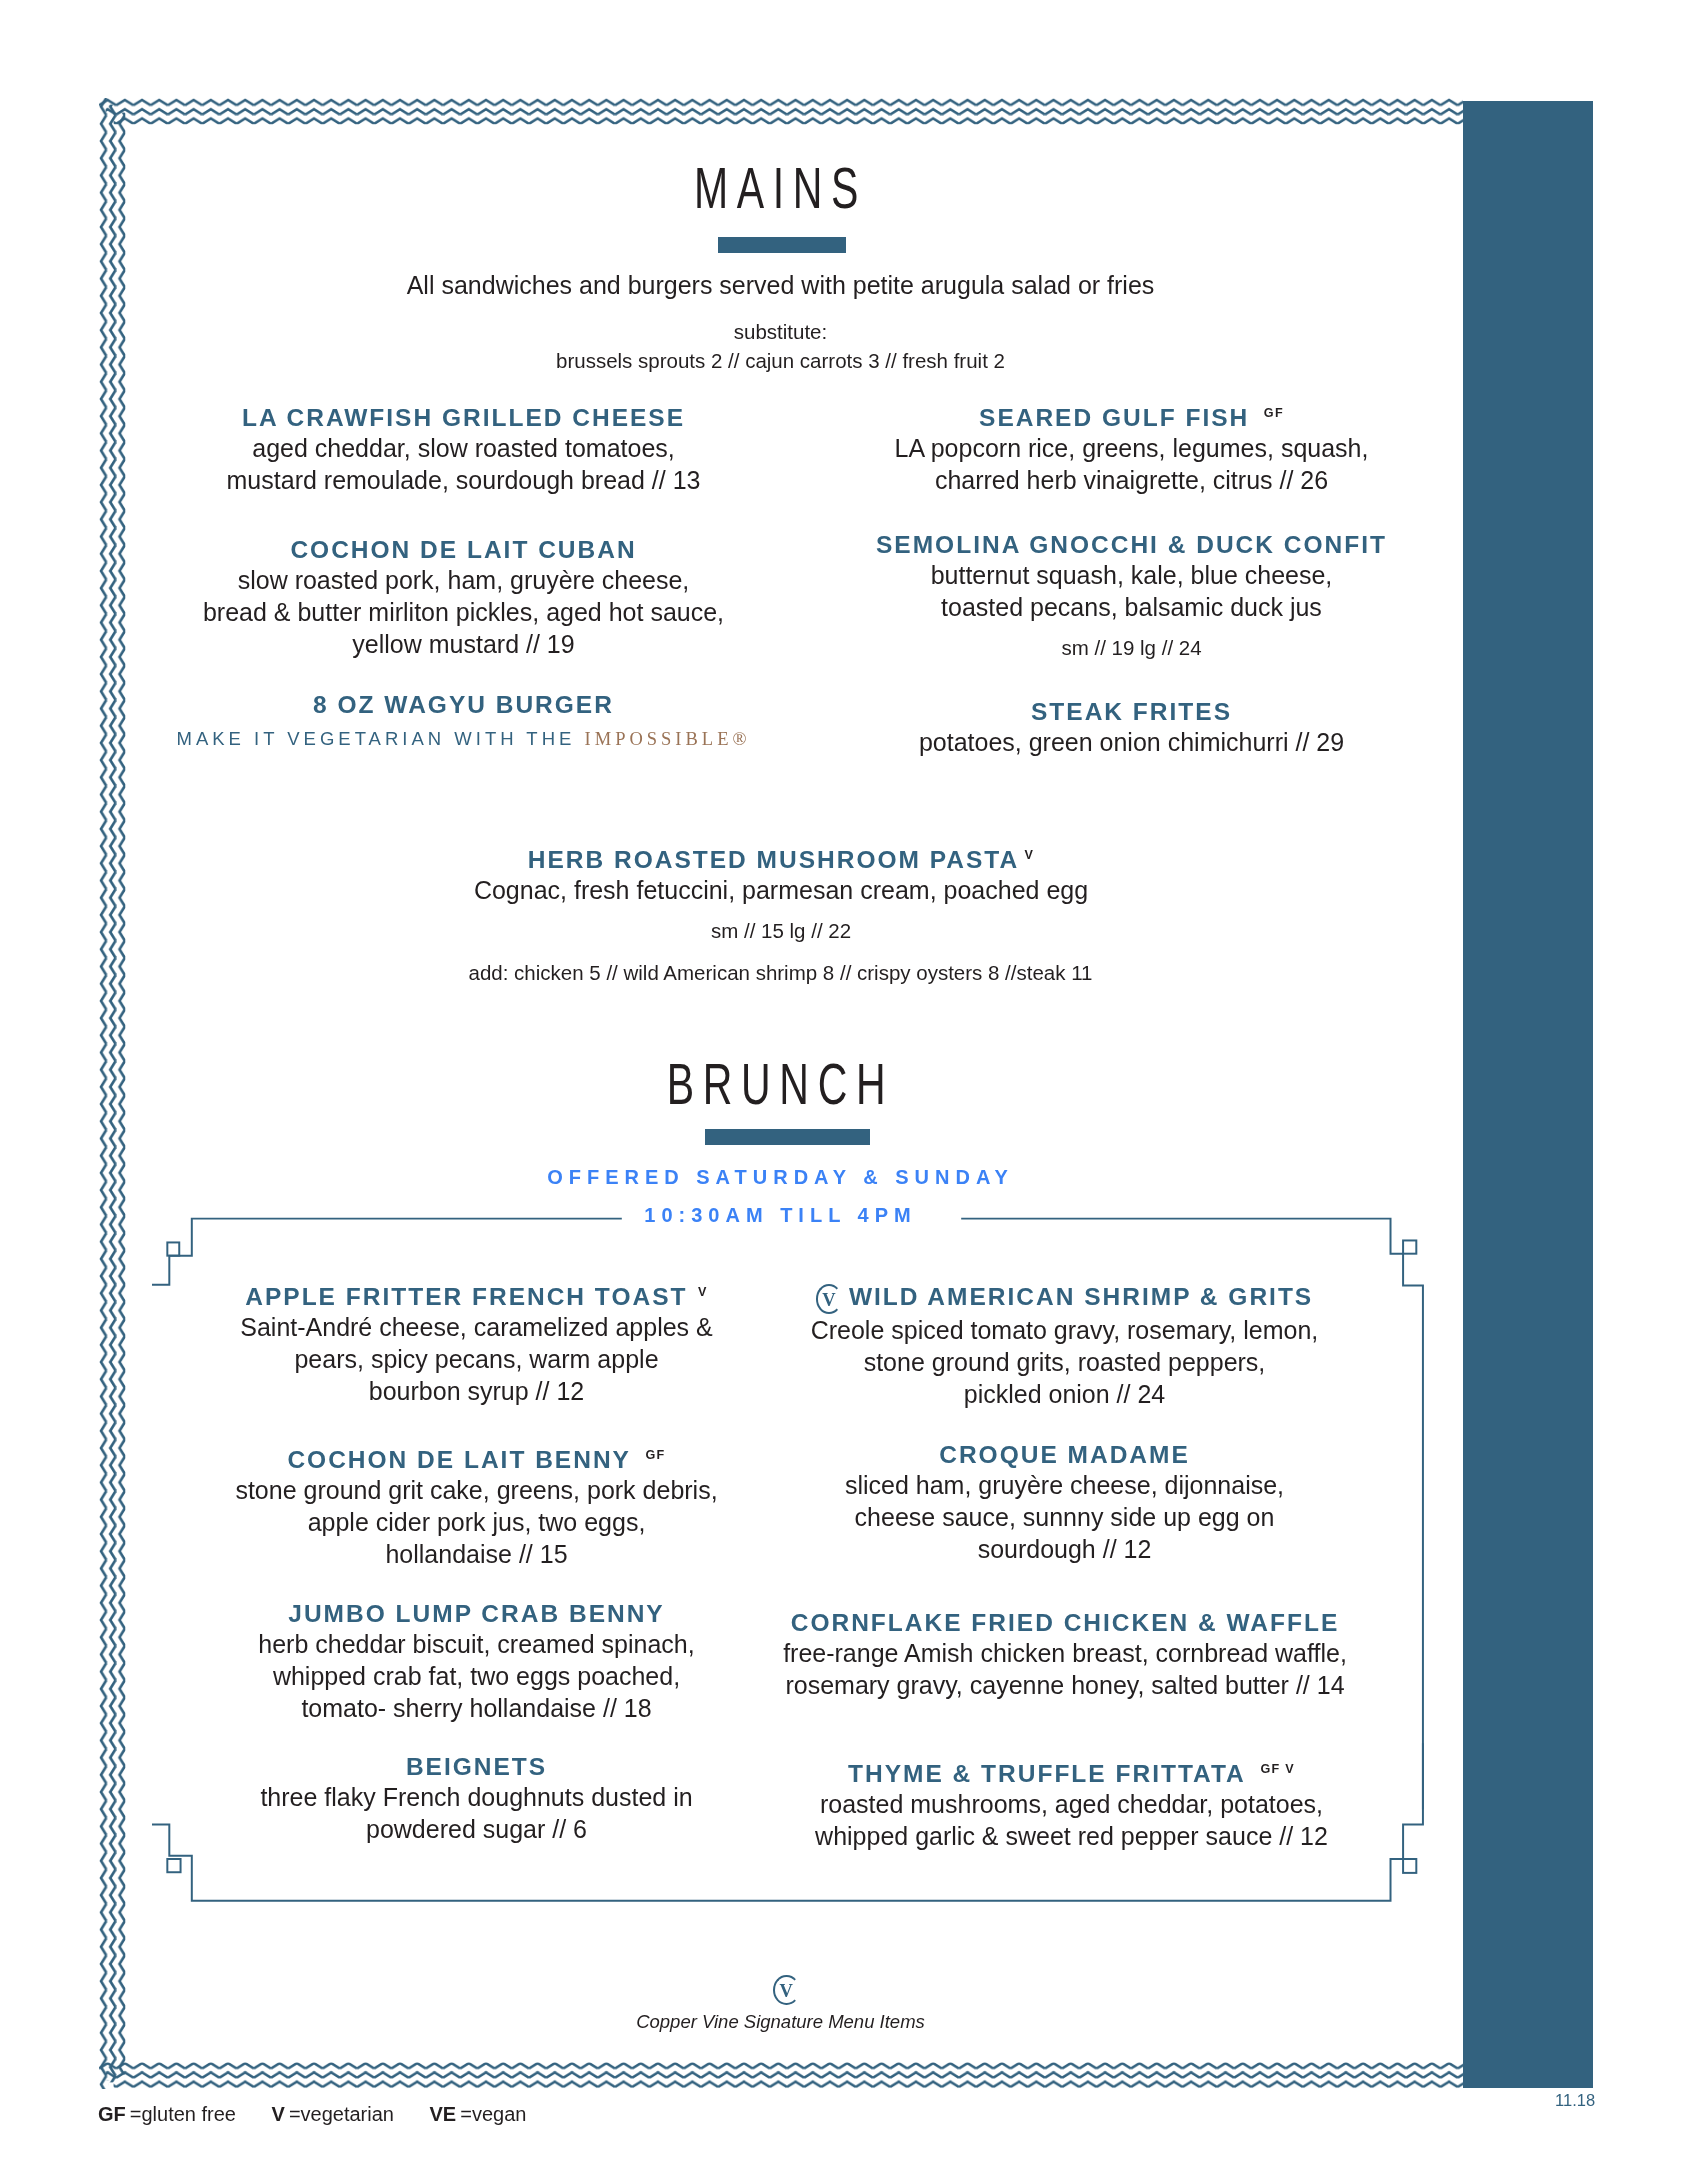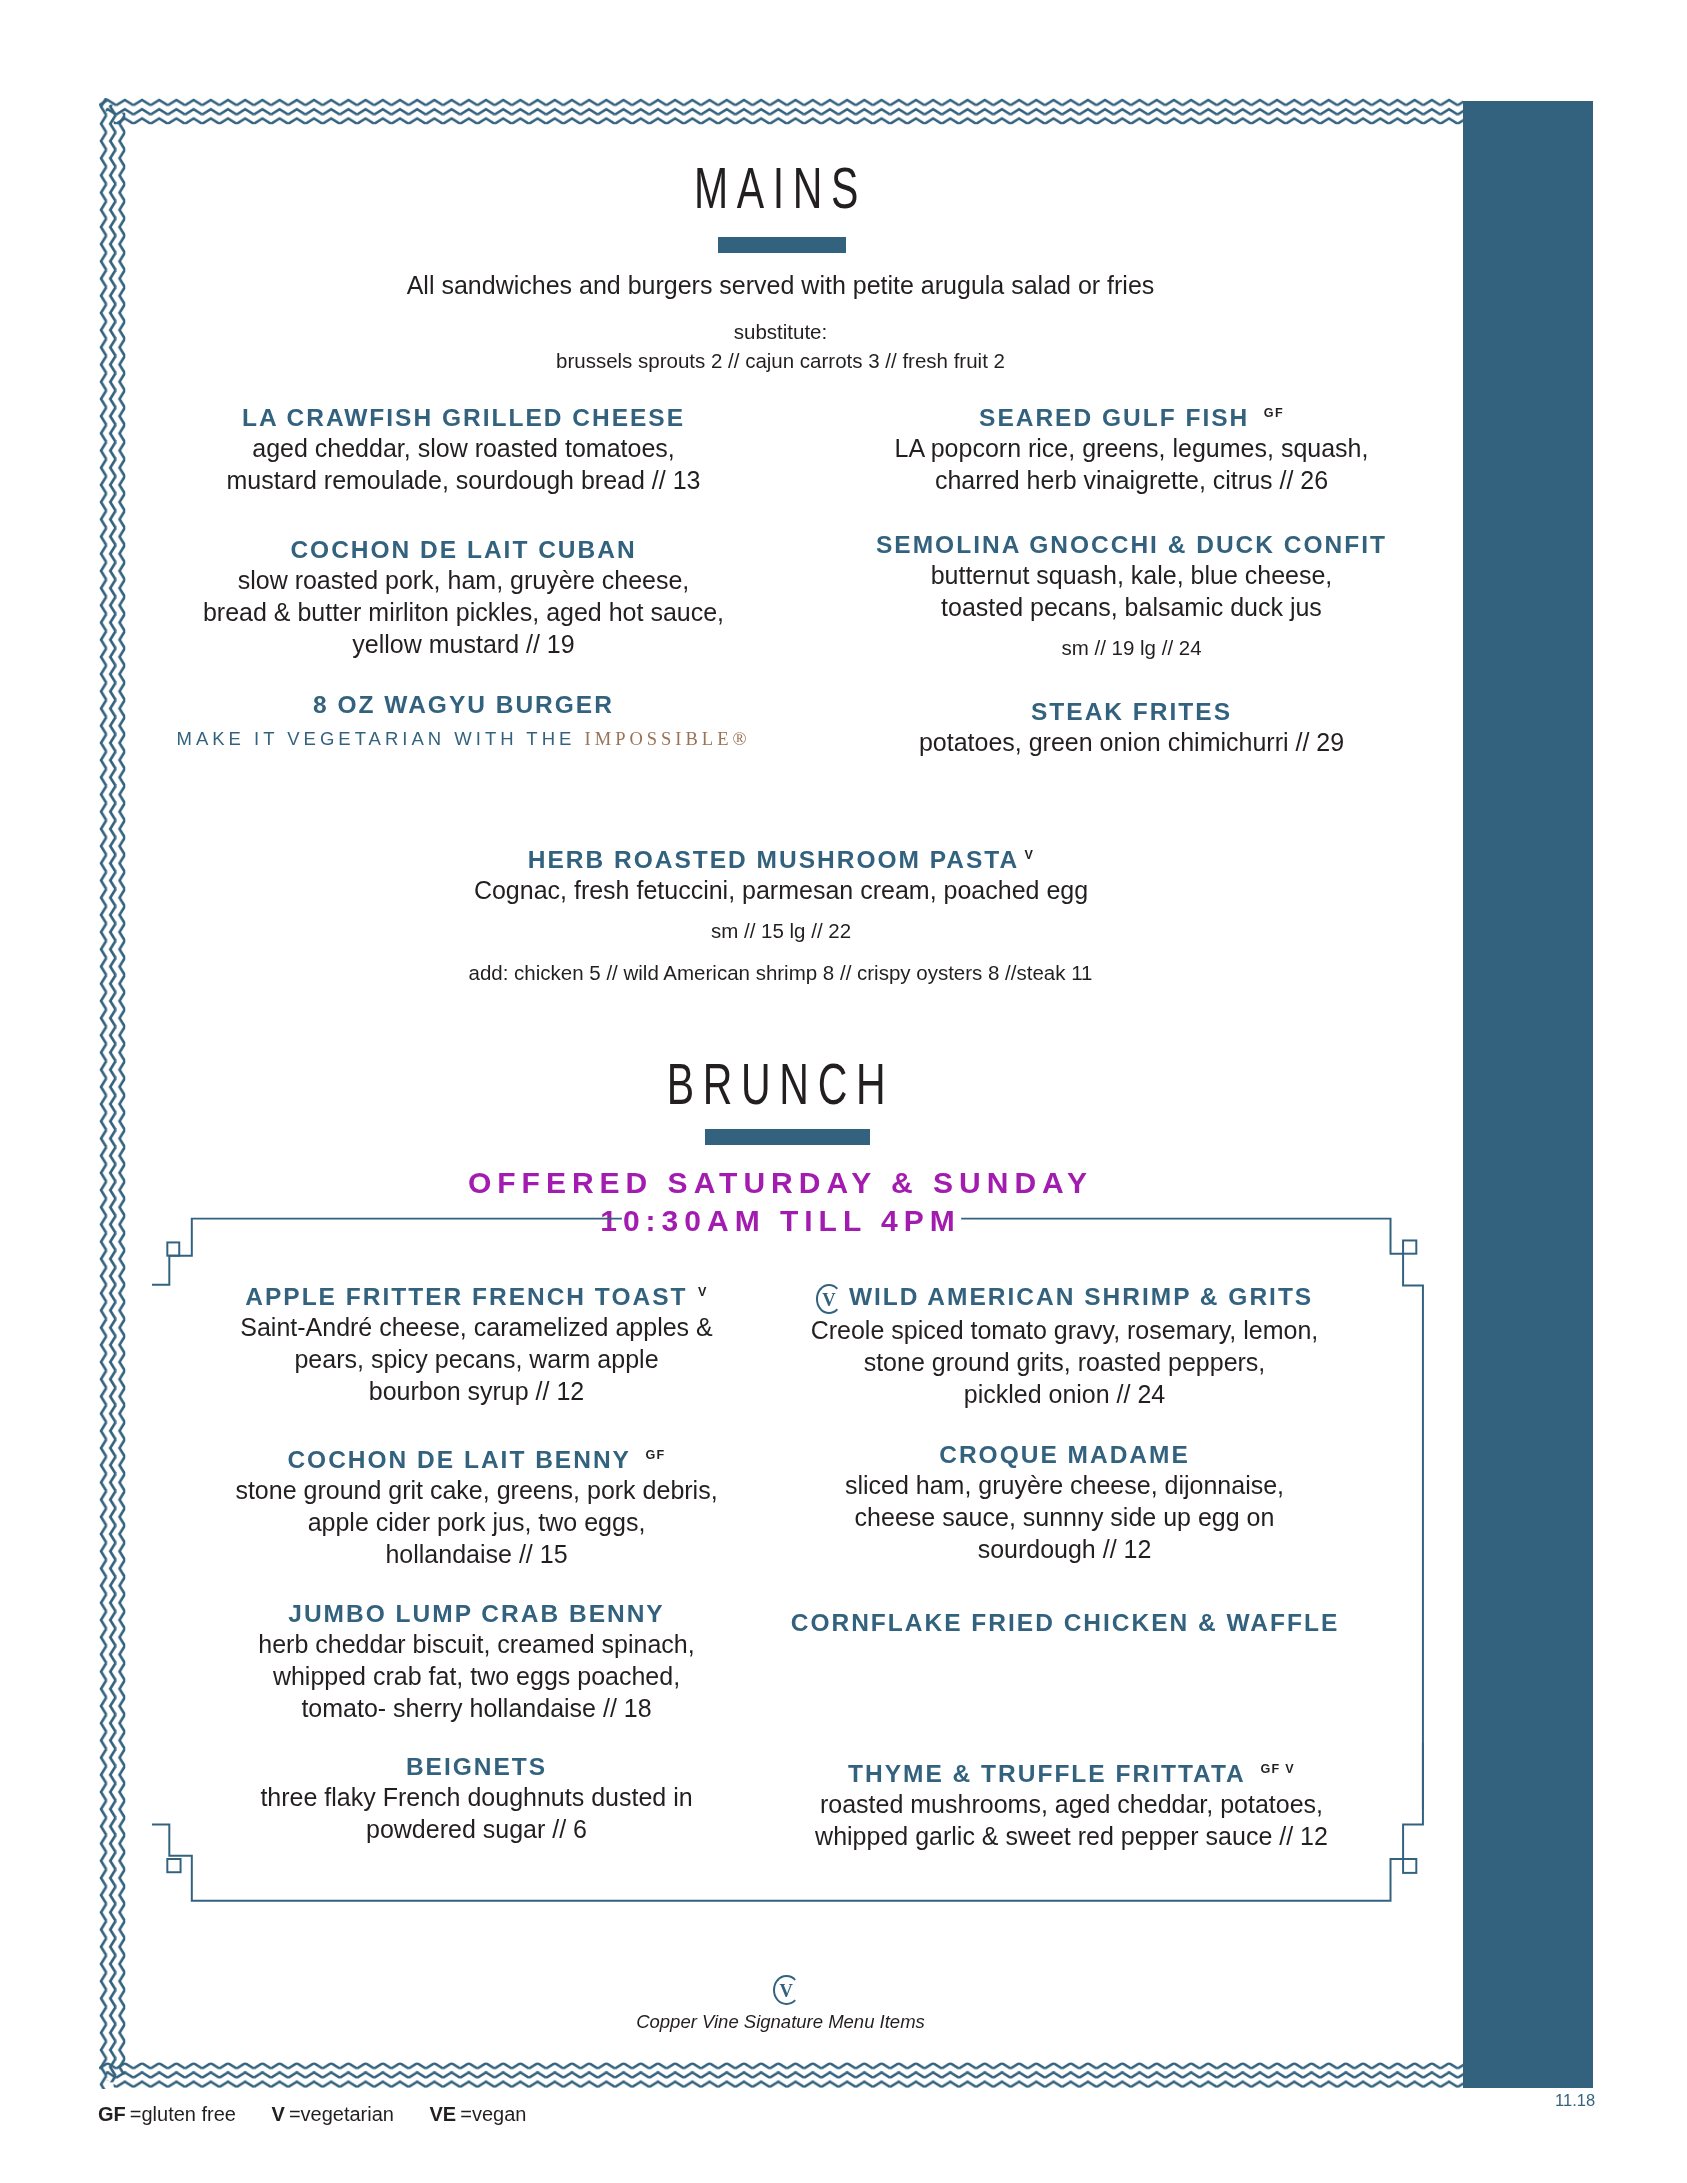--- a/index.html
+++ b/index.html
@@ -12,21 +12,21 @@
   .center-text { position:absolute; left:0; width:1561px; text-align:center; }
   .intro { font-size:25px; color:#231f20; }
   .small { font-size:20.5px; color:#231f20; }
   .item { position:absolute; text-align:center; }
   .item .name { font-size:24.5px; font-weight:bold; color:#33627f; letter-spacing:2px; white-space:nowrap; }
   .item .desc { font-size:25px; line-height:32px; color:#231f20; }
   .item .price2 { font-size:20.5px; margin-top:13px; color:#231f20; }
   .tag { font-size:12.6px; font-weight:bold; color:#231f20; vertical-align:super; margin-left:14.6px; letter-spacing:1.3px; }
   .veg-note { font-size:18.5px; letter-spacing:4px; color:#33627f; white-space:nowrap; }
   .veg-note .imp { color:#9a7356;font-family:Liberation Serif, serif; }
-  .brunch-sub { font-size:30px; font-weight:bold; letter-spacing:6px; color:#a21caf; }
+  .brunch-sub { font-size:20px; font-weight:bold; letter-spacing:6px; color:#3b82f6; }
   .cv-icon { display:inline-block; width:26.5px; height:30px; border:2px solid #33627f; border-radius:50%; border-right-color:transparent; color:#33627f; font-size:18.5px; line-height:29px; text-align:center; vertical-align:middle; margin-right:6.6px; font-family:"Liberation Serif", serif; font-weight:bold; letter-spacing:0; box-sizing:border-box; }
   .legend { position:absolute; top:2103px; left:98px; font-size:20px; color:#231f20; }
   .legend b { font-family:"Liberation Sans Narrow","Liberation Sans", sans-serif; margin-right:4px; }
   .legend span.g { margin-right:30px; }
   .version { position:absolute; left:1555px; top:2091px; font-size:16.5px; color:#33627f; }
   .signature { position:absolute; left:0; width:1561px; text-align:center; top:2011px; font-size:18.5px; font-style:italic; color:#231f20; }
 </style>
 </head>
 <body>
 
@@ -161,20 +161,24 @@
 <div class="item" style="left:192px; top:1600px; width:569px;">
   <div class="name"><span>JUMBO LUMP CRAB BENNY</span></div>
   <div class="desc">
       <div>herb cheddar biscuit, creamed spinach,</div>
       <div>whipped crab fat, two eggs poached,</div>
       <div>tomato- sherry hollandaise  // 18</div>
     </div>
 </div>
 <div class="item" style="left:741px; top:1609px; width:648px;">
   <div class="name"><span>CORNFLAKE FRIED CHICKEN &amp; WAFFLE</span></div>
+  <div class="desc">
+      <div>free-range Amish chicken breast, cornbread waffle,</div>
+      <div>rosemary gravy, cayenne honey, salted butter // 14</div>
+    </div>
 </div>
 <div class="item" style="left:192px; top:1753px; width:569px;text-align:center;">
   <div class="name"><span>BEIGNETS</span></div>
   <div class="desc">
       <div>three flaky French doughnuts dusted in</div>
       <div>powdered sugar // 6</div>
     </div>
 </div>
 <div class="item" style="left:767px; top:1760px; width:609px;">
   <div class="name"><span>THYME &amp; TRUFFLE FRITTATA</span><span class="tag">GF V</span></div>

